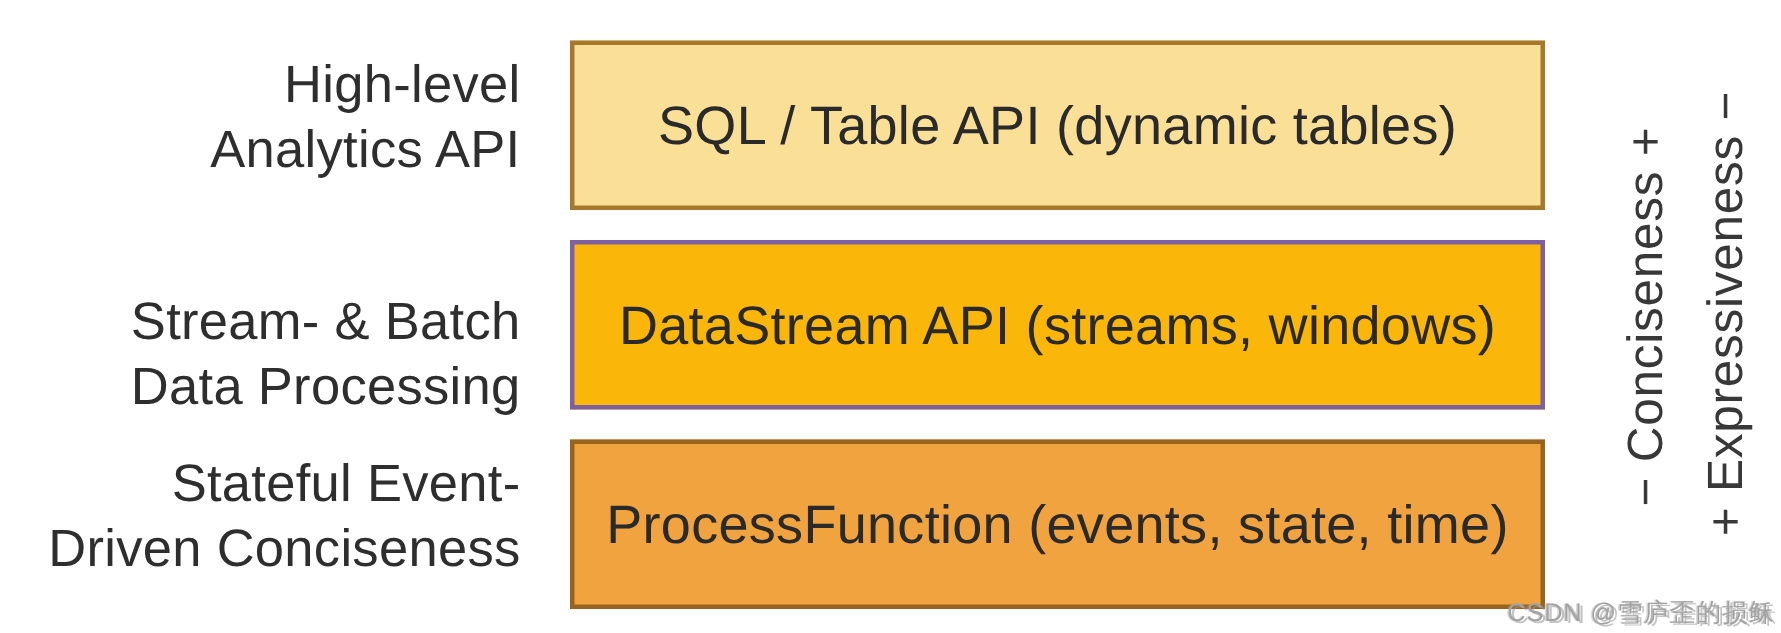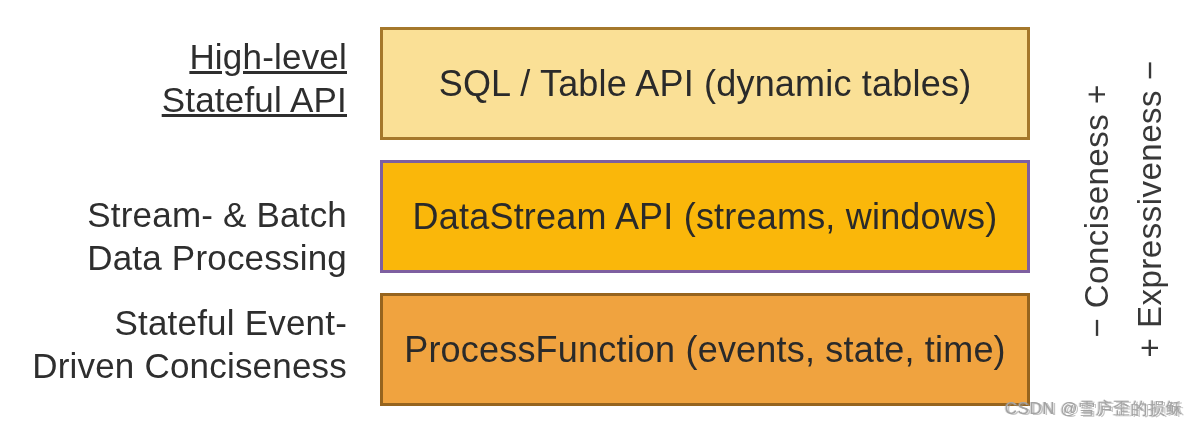--- a/index.html
+++ b/index.html
@@ -19,21 +19,21 @@
     position: absolute;
     width: 347px;
     left: 0;
     text-align: right;
     font-size: 35px;
     line-height: 43px;
     font-weight: 400;
     color: #2e2e2e;
     letter-spacing: 0.2px;
   }
-  .row-label.l1 { top: 35px; text-decoration: underline; }
+  .row-label.l1 { top: 35px; }
   .row-label.l2 { top: 168px; margin-top: 25px; }
   .row-label.l3 { top: 301px; }
 
   
   .layer-box {
     position: absolute;
     left: 380px;
     width: 650px;
     height: 113px;
     border: 3px solid #000;
@@ -76,21 +76,21 @@
     white-space: nowrap;
   }
 </style>
 </head>
 <body>
 
 <div class="canvas">
 
   <div class="row-label l1">
     <div>High-level</div>
-    <div>Stateful API</div>
+    <div>Analytics API</div>
   </div>
   <div class="row-label l2">
     <div>Stream- &amp; Batch</div>
     <div>Data Processing</div>
   </div>
   <div class="row-label l3">
     <div>Stateful Event-</div>
     <div>Driven Conciseness</div>
   </div>
 

